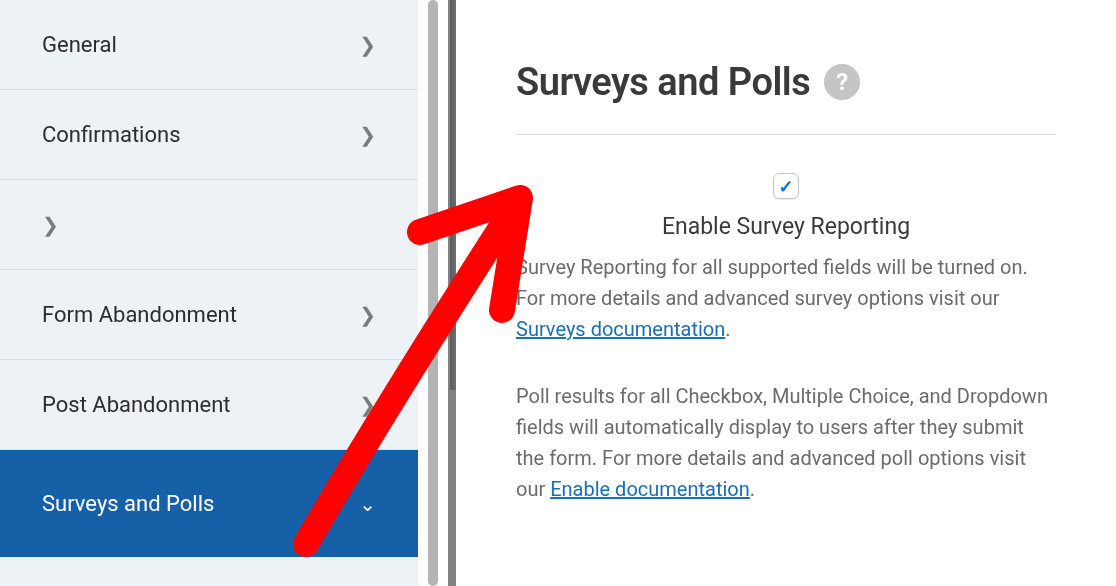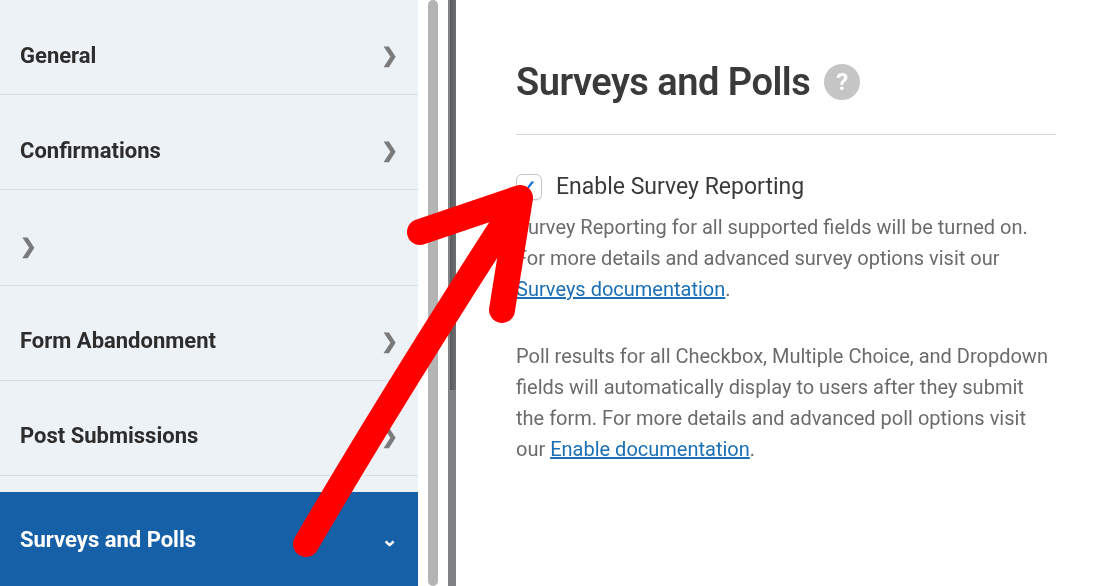--- a/index.html
+++ b/index.html
@@ -15,28 +15,27 @@
     .sidebar {
       width: 418px;
       background: #edf2f7;
       display: flex;
       flex-direction: column;
     }
     .sidebar-item {
       display: flex;
       align-items: center;
       justify-content: space-between;
-      padding: 0 20px;
+      padding: 0 42px;
       height: 90px;
       border-bottom: 1px solid #d6dfe8;
       cursor: pointer;
       color: #2d2d2d;
       font-size: 22px;
-      font-weight: 700;
-      margin-top: 16px;
+      font-weight: 400;
     }
     .sidebar-item.active {
       background: #1660a8;
       color: #fff;
       border-bottom: none;
       height: 107px;
     }
     .sidebar-item .chevron {
       color: #7b7b7b;
       font-size: 20px;
@@ -102,20 +101,21 @@
       border: none;
       border-top: 1px solid #d9d9d9;
       margin-bottom: 38px;
     }
     .option { margin-bottom: 36px; }
     .option-head {
       display: flex;
       align-items: center;
       gap: 14px;
       margin-bottom: 12px;
+      flex-direction: column;
     }
     .checkbox {
       width: 26px; height: 26px;
       border: 1.5px solid #c6c6c6;
       border-radius: 6px;
       background: #fff;
       display: flex;
       align-items: center;
       justify-content: center;
       box-shadow: 0 1px 1px rgba(0,0,0,0.08);
@@ -166,21 +166,21 @@
       <span class="chevron">❯</span>
     </div>
     <div class="sidebar-item">
       <span class="chevron">❯</span>
     </div>
     <div class="sidebar-item">
       <span>Form Abandonment</span>
       <span class="chevron">❯</span>
     </div>
     <div class="sidebar-item">
-      <span>Post Submissions</span>
+      <span>Post Abandonment</span>
       <span class="chevron">❯</span>
     </div>
     <div class="sidebar-item active">
       <span>Surveys and Polls</span>
       <span class="chevron">⌄</span>
     </div>
   </div>
 
   <div class="divider-col">
     <div class="divider-bar"></div>

